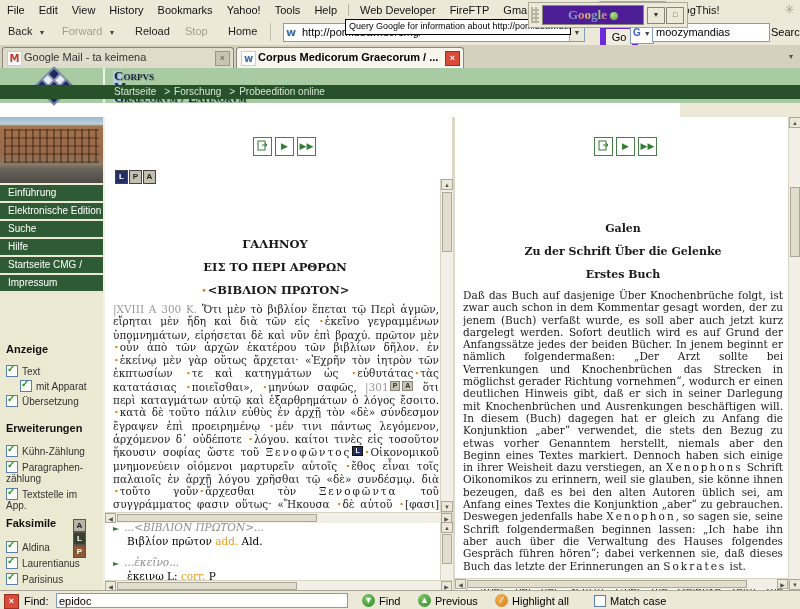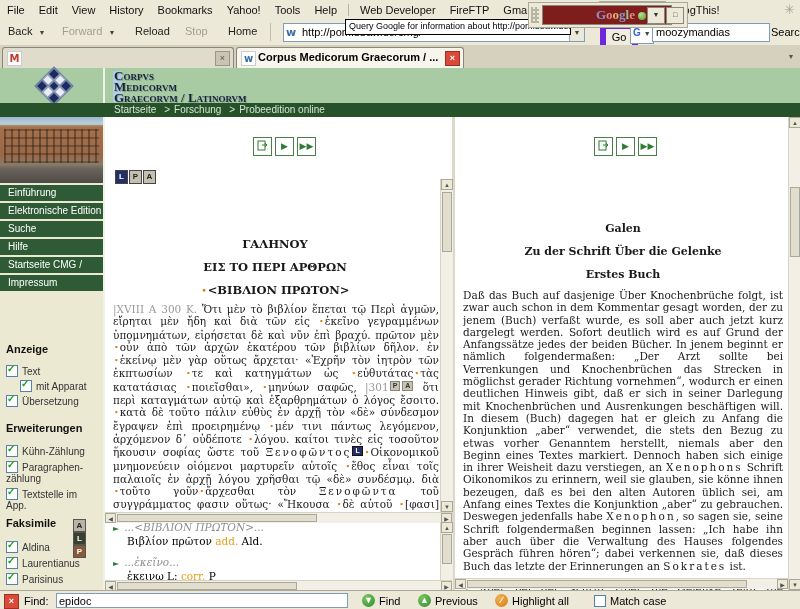--- a/index.html
+++ b/index.html
@@ -10,22 +10,22 @@
   .mi{display:inline-block;padding:3px 7px 0 7px;color:#111;}
   .msep{display:inline-block;width:1px;height:12px;background:#b8b4a4;vertical-align:-2px;margin:0 4px;}
   #pageinfo-btn{display:inline-block;margin-top:1px;padding:2px 5px;border:1px solid #aca899;background:#f7f5ea;border-radius:2px;}
   .caret{font-size:7px;color:#444;margin-left:3px;}
   #throbber{position:absolute;right:5px;top:2px;color:#aaa593;font-size:13px;}
   #pi-tooltip{position:absolute;left:345px;top:19px;width:218px;height:12px;background:#fff;border:1px solid #000;
       font-size:9px;padding:1px 3px;white-space:nowrap;overflow:hidden;z-index:4;}
   #gwidget{position:absolute;left:528px;top:2px;width:158px;height:24px;background:#ece9d8;border:1px solid #aca899;z-index:6;}
   #gw-handle{position:absolute;left:2px;top:4px;width:8px;height:16px;
       background:repeating-linear-gradient(0deg,#b8b4a4 0 2px,transparent 2px 4px),repeating-linear-gradient(90deg,#b8b4a4 0 2px,transparent 2px 4px);}
-  #gw-box{position:absolute;left:13px;top:2px;width:100px;height:18px;background:#7f1d1d;border:1px solid #8a867a;
-      font:bold 13px "Liberation Serif",serif;text-align:center;line-height:18px;padding-left:28px;}
+  #gw-box{position:absolute;left:13px;top:2px;width:100px;height:18px;background:#4c1d95;border:1px solid #8a867a;
+      font:bold 13px "Liberation Serif",serif;text-align:center;line-height:18px;}
   .gl0{color:#8494c9}.gl1{color:#d98a8a}.gl2{color:#d9b87a}.gl3{color:#8494c9}.gl4{color:#94c586}.gl5{color:#d98a8a}
   #gw-ball{display:inline-block;width:8px;height:8px;border-radius:50%;vertical-align:-1px;margin-left:3px;
       background:radial-gradient(circle at 35% 30%,#b6e08a,#5a9a34);}
   .gw-btn{position:absolute;top:4px;width:16px;height:15px;background:#ece9d8;border:1px solid #8a867a;
       font-size:7px;text-align:center;line-height:14px;color:#333;}
   #navbar{position:absolute;left:0;top:20px;width:800px;height:25px;background:#ece9d8;border-bottom:1px solid #aca899;font-size:11px;}
   .nb{position:absolute;top:5px;color:#222;}
   .nb.dis{color:#a39f8d;}
   #urlbar{position:absolute;left:283px;top:3px;width:300px;height:17px;background:#fff;border:1px solid #7f9db9;font-size:11px;line-height:17px;}
   #url-fav{position:absolute;left:2px;top:2px;width:13px;height:13px;color:#3a6ea5;font:bold 11px "DejaVu Sans",sans-serif;}
@@ -52,21 +52,21 @@
   #page{position:absolute;left:0;top:68px;width:680px;height:522px;background:#fff;}
   #site-header{position:absolute;left:0;top:0;width:800px;height:35px;background:#a9cba3;}
   #logo-cell{position:absolute;left:0;top:0;width:103px;height:35px;border-right:2px solid #eef3ea;}
   #logo-diamond{position:absolute;left:40px;top:4px;width:26px;height:26px;transform:rotate(45deg);
       display:grid;grid-template-columns:1fr 1fr 1fr;grid-template-rows:1fr 1fr 1fr;border:1px solid #6a7aa0;}
   #logo-diamond span{border:1px solid #8a96b4;}
   .ldk{background:#1c2c60;} .llt{background:#e9edf5;}
   #title-stripe{position:absolute;left:113px;top:3px;width:9px;height:31px;background:#b4cde6;}
   #site-title{position:absolute;left:114px;top:2px;font-family:"Liberation Serif",serif;font-weight:bold;
       font-variant:small-caps;font-size:13px;line-height:11px;color:#14233f;text-shadow:1px 1px 0 #8aa58a;}
-  #breadcrumb{position:absolute;left:0;top:35px;width:800px;height:14px;background:#275229;color:#d4e6d4;font-size:10px;line-height:14px;}
+  #breadcrumb{position:absolute;left:0;top:17px;width:800px;height:14px;background:#275229;color:#d4e6d4;font-size:10px;line-height:14px;}
   #breadcrumb span{margin-right:4px;}
   #breadcrumb .bc-sep{margin:0 4px;}
   #sidebar{position:absolute;left:0;top:49px;width:103px;height:473px;background:#ece9d2;border-right:2px solid #eef3ea;}
   #photo{position:absolute;left:0;top:0;width:103px;height:66px;
       background:linear-gradient(180deg,#9cb8d0 0%,#bccfda 11%,#a88868 13%,#a5714c 16%,#996848 58%,#8a7a66 72%,#6a665e 78%,#4e4a44 100%);}
   #photo::after{content:"";position:absolute;left:4px;right:4px;top:12px;bottom:20px;
       background:repeating-linear-gradient(90deg,rgba(45,30,20,.45) 0 2px,transparent 2px 7px),
                  repeating-linear-gradient(0deg,rgba(45,30,20,.35) 0 2px,transparent 2px 8px);}
   .snav{position:absolute;left:0;width:103px;height:16px;background:#2e5b35;color:#fff;font-size:10px;line-height:16px;padding-left:8px;box-sizing:border-box;}
   .fh{position:absolute;left:6px;font-weight:bold;font-size:11px;color:#111;}
@@ -154,20 +154,21 @@
   </span>
   <span id="go-btn">Go</span>
   <span id="gsearch-icon"><b>G</b><span class="caret">▼</span></span>
   <span id="gsearch">moozymandias</span>
   <span id="search-lbl">Search</span>
 </div>
 
 <div id="tabbar">
   <span class="tab" id="tab1">
     <span class="tab-ico" style="color:#c03a2a;">M</span>
+    <span class="tab-title">Google Mail - ta keimena</span>
     <span class="tab-close">×</span>
   </span>
   <span class="tab" id="tab2">
     <span class="tab-ico" style="color:#3a6ea5;">w</span>
     <span class="tab-title" style="font-weight:bold;">Corpus Medicorum Graecorum / ...</span>
     <span class="tab-close">×</span>
   </span>
   <span id="tablist-btn">▼</span>
 </div>
 

